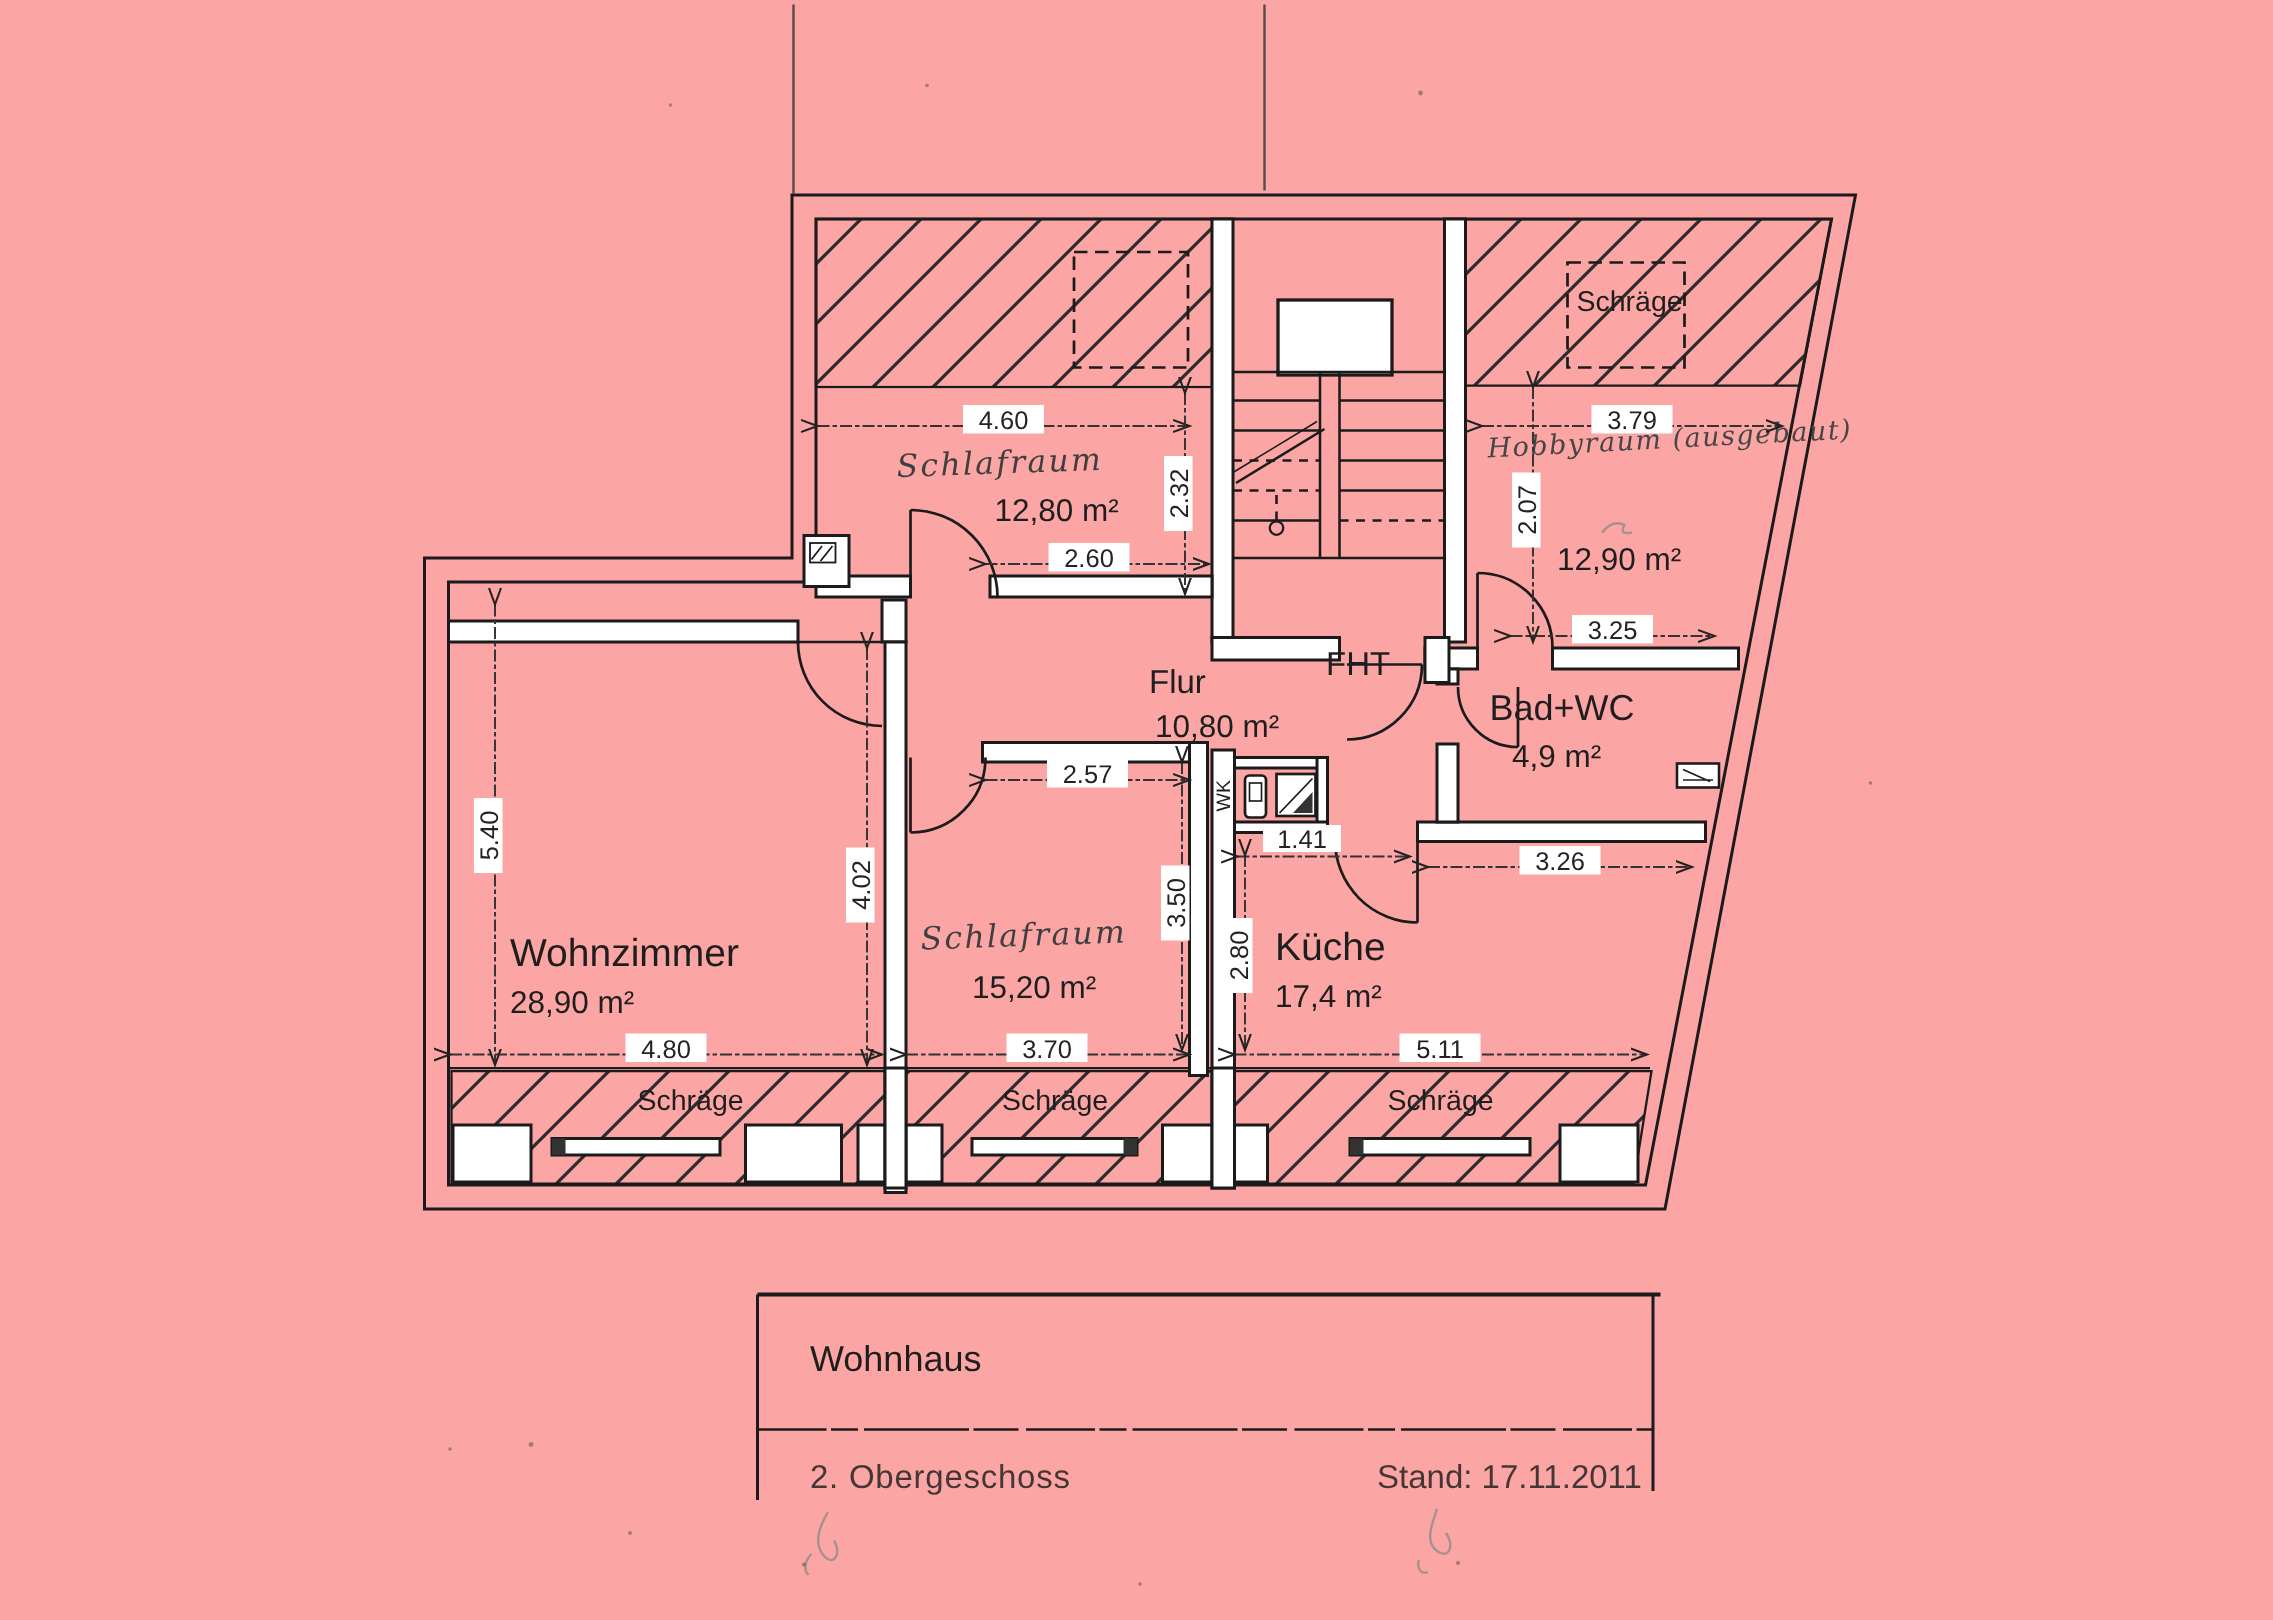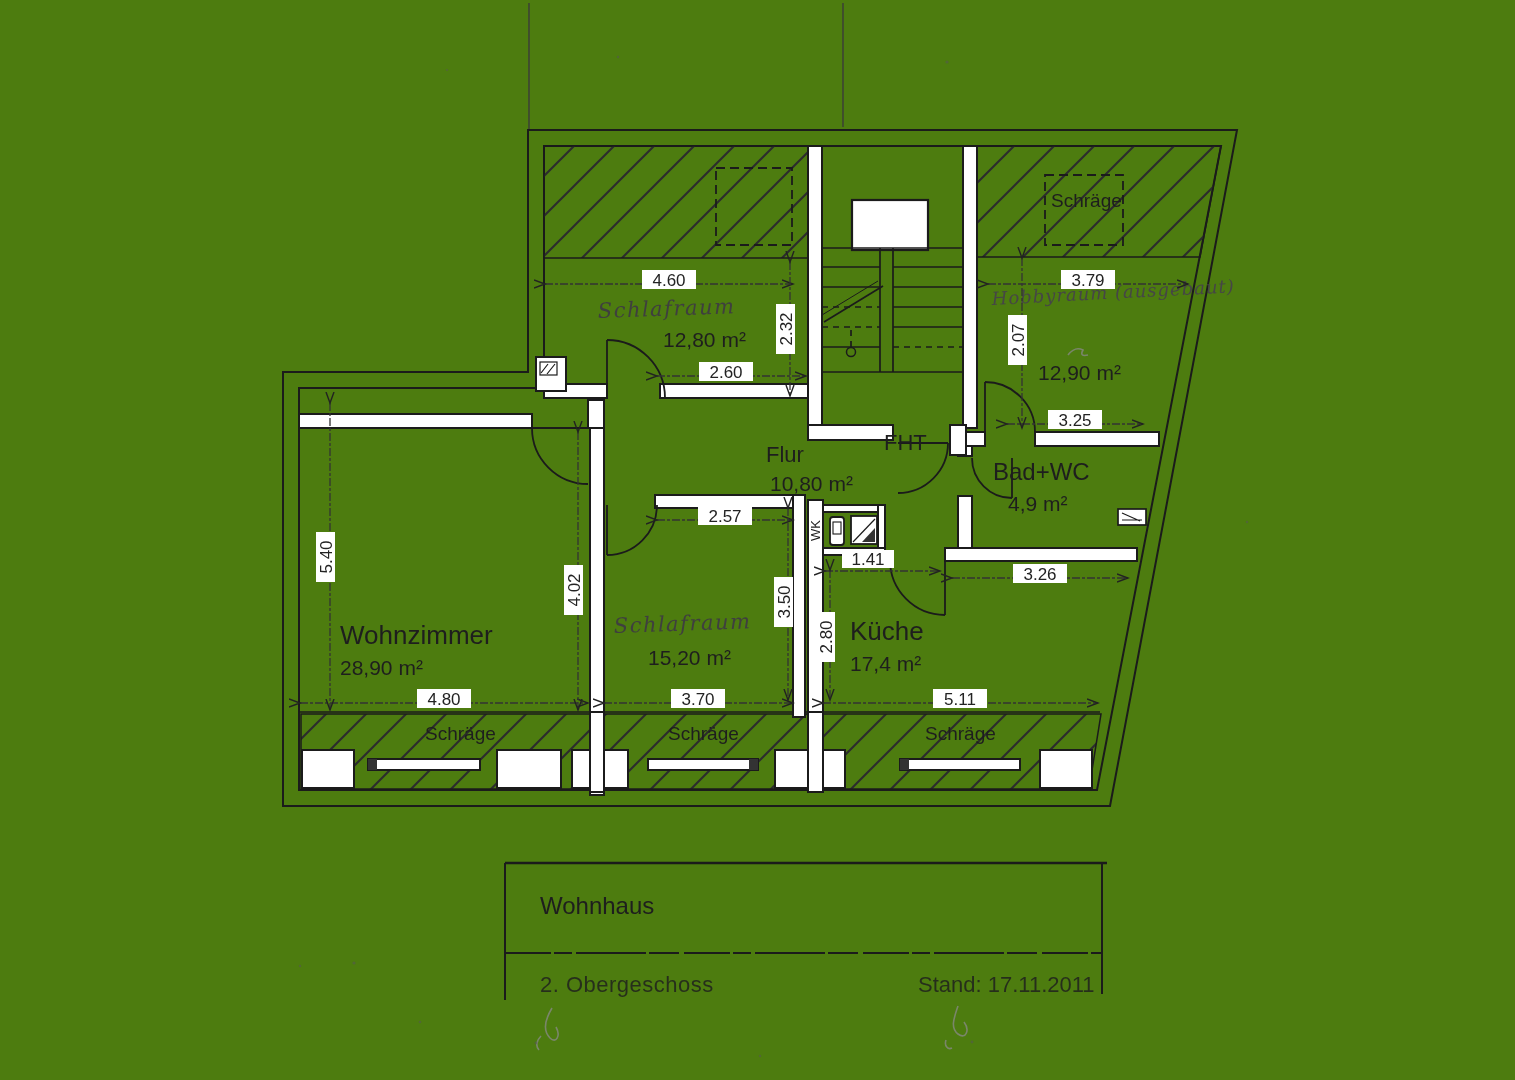--- a/index.html
+++ b/index.html
@@ -1,16 +1,16 @@
 <!DOCTYPE html>
 <html><head>
 <meta charset="utf-8">
 <style>
   html,body { margin:0; padding:0; background:#ffffff; }
-  .page { position:relative; width:1515px; height:1080px; background:#4d7c0f; overflow:hidden; }
+  .page { position:relative; width:1515px; height:1080px; background:#fca5a5; overflow:hidden; }
   svg { display:block; }
   .t    { font-family:"Liberation Sans",sans-serif; fill:#1e1e1e; }
   .big  { font-size:26px; }
   .med  { font-size:22px; }
   .area { font-size:21px; }
   .small{ font-size:19px; }
   .dim  { font-size:17px; fill:#232323; font-family:"Liberation Sans",sans-serif; }
   .hand { font-family:"DejaVu Serif",serif; font-style:italic; fill:#3f3f3f; letter-spacing:1.5px; font-size:21px; }
   .handsm { font-family:"DejaVu Serif",serif; font-style:italic; fill:#464646; letter-spacing:1px; font-size:18px; }
   .w    { fill:#ffffff; stroke:#1b1b1b; stroke-width:2; }

